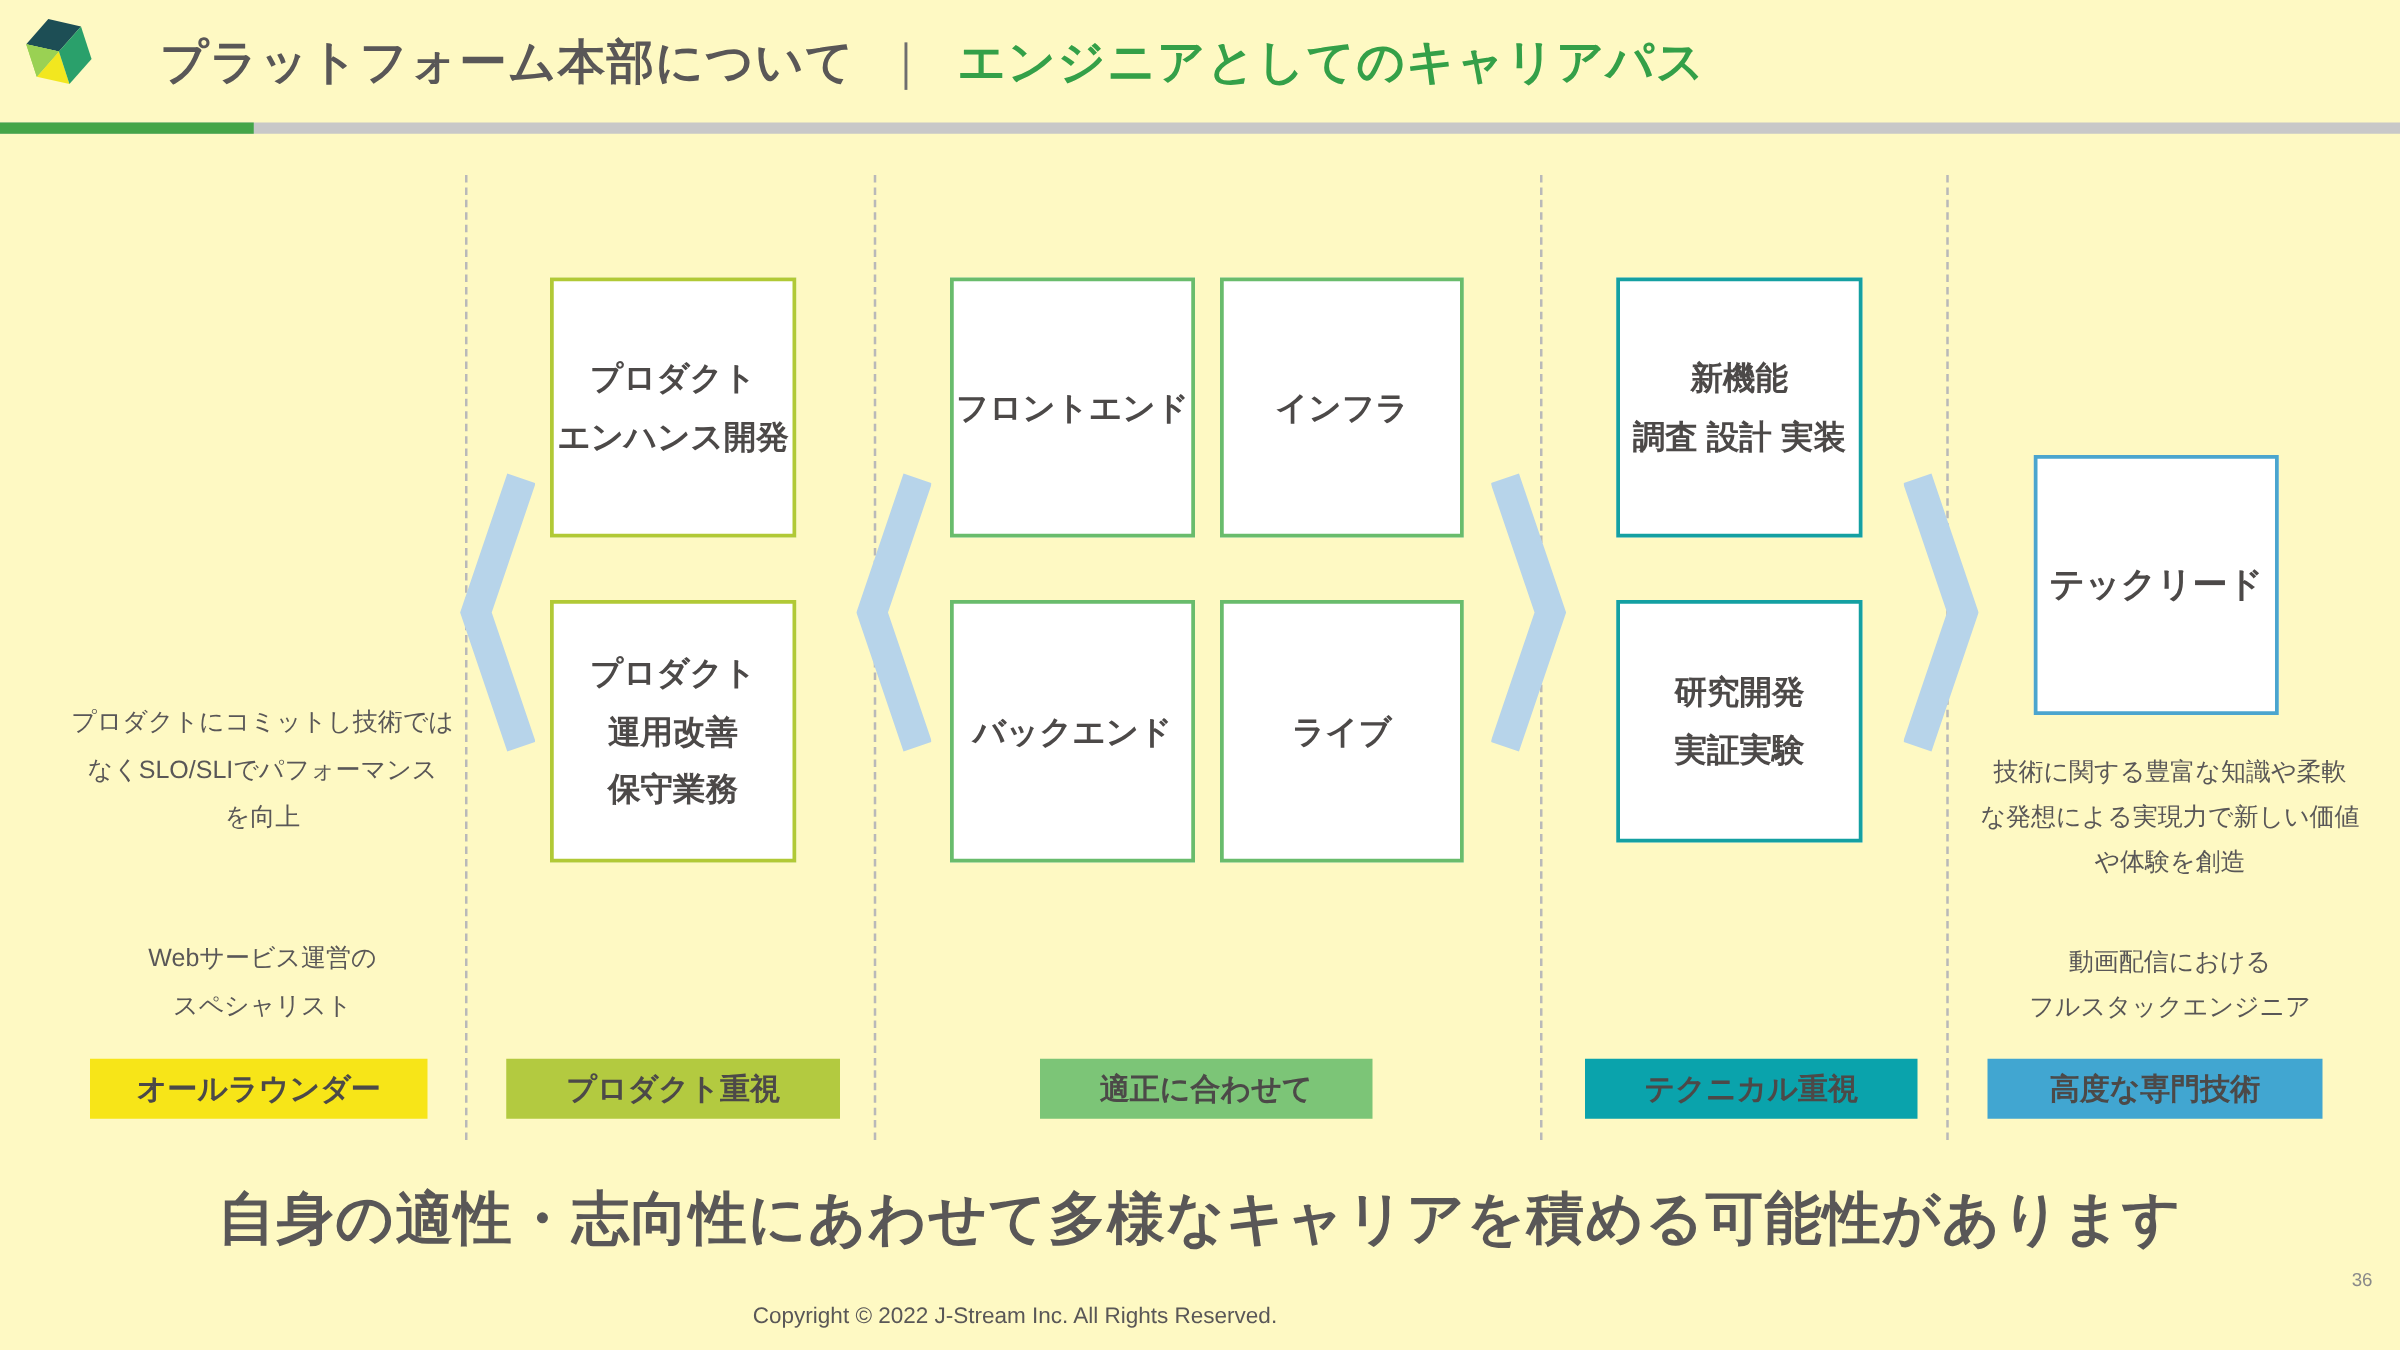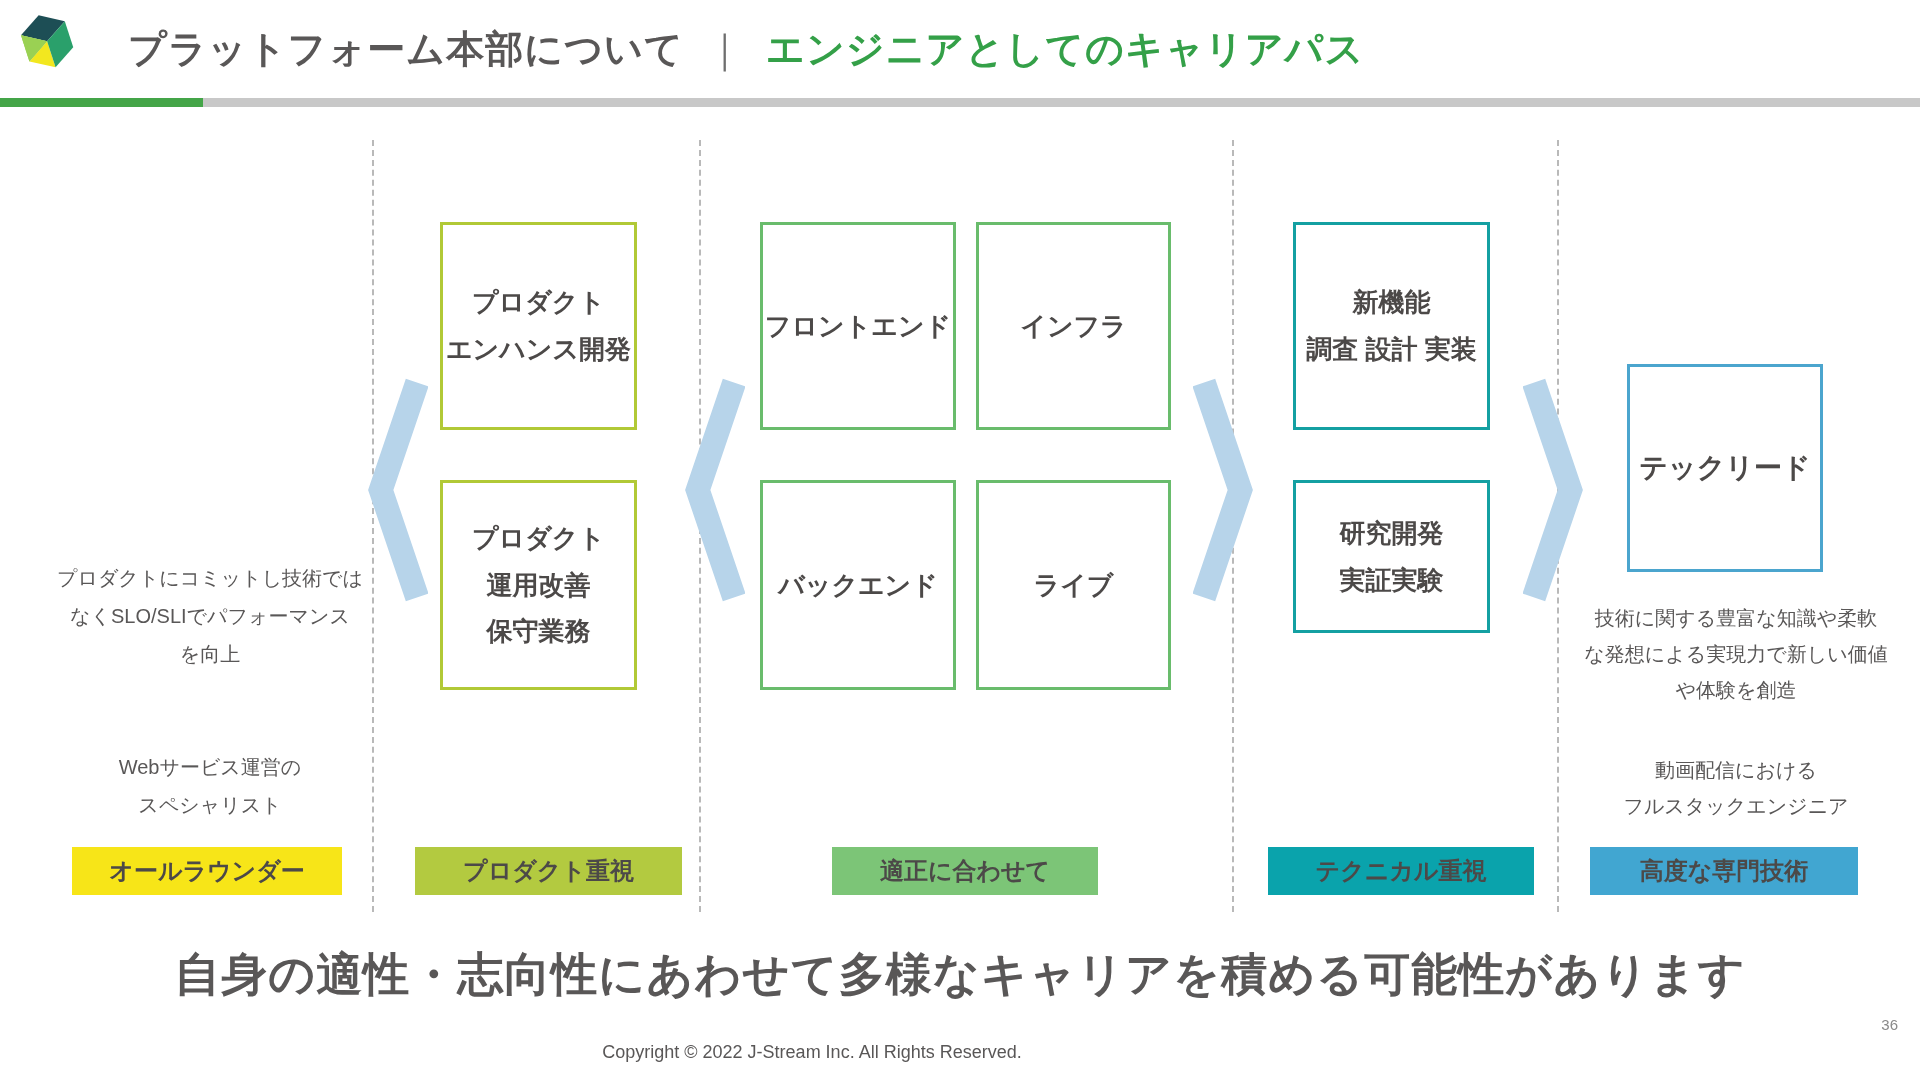--- a/index.html
+++ b/index.html
@@ -1,18 +1,18 @@
 <!DOCTYPE html>
 <html><head>
 <meta charset="utf-8">
 <style>
   html,body{margin:0;padding:0;background:#e8e8e8;}
   .slide{
     position:relative;width:1920px;height:1080px;overflow:hidden;
-    background:#ffffff;
+    background:#fef9c3;
     font-family:"Liberation Sans","DejaVu Sans",sans-serif;
     color:#595757;
   }
   
   .logo{position:absolute;left:12px;top:6px;width:72px;height:76px;}
   .title{position:absolute;left:128px;top:24px;display:flex;align-items:baseline;gap:22px;
          font-size:38px;font-weight:700;letter-spacing:1px;white-space:nowrap;}
   .title .t-left{color:#595757;}
   .title .t-div{color:#6e6e6e;font-weight:400;}
   .title .t-right{color:#34a048;}
@@ -30,32 +30,32 @@
   .b-green {border:3px solid #69bc6c;}
   .b-teal  {border:3px solid #14a0a2;}
   .b-blue  {left:1627px;top:364px;width:196px;height:208px;border:3px solid #4ba5ce;font-size:28px;}
   .b-c2a{left:440px;top:222px;width:197px;height:208px;}
   .b-c2b{left:440px;top:480px;width:197px;height:210px;}
   .b-c3a{left:760px;top:222px;width:196px;height:208px;}
   .b-c3b{left:976px;top:222px;width:195px;height:208px;}
   .b-c3c{left:760px;top:480px;width:196px;height:210px;}
   .b-c3d{left:976px;top:480px;width:195px;height:210px;}
   .b-c4a{left:1293px;top:222px;width:197px;height:208px;}
-  .b-c4b{left:1293px;top:480px;width:197px;height:153px;}
+  .b-c4b{left:1293px;top:480px;width:197px;height:194px;}
   
   .desc{position:absolute;text-align:center;font-size:20px;color:#595757;white-space:pre-line;}
   .d-c1a{left:50px;top:559px;width:320px;line-height:38px;}
   .d-c1b{left:50px;top:748px;width:320px;line-height:38px;}
   .d-c5a{left:1568px;top:600px;width:336px;line-height:36px;}
   .d-c5b{left:1568px;top:752px;width:336px;line-height:36px;}
   
   .tag{position:absolute;top:847px;height:48px;display:flex;align-items:center;justify-content:center;
        font-size:24px;font-weight:700;color:#4c4948;}
   .tag1{left:72px;width:270px;background:#f7e518;}
-  .tag2{left:415px;width:267px;background:#b3ca40;text-align:right;}
+  .tag2{left:405px;width:267px;background:#b3ca40;text-align:right;}
   .tag3{left:832px;width:266px;background:#7cc577;}
   .tag4{left:1268px;width:266px;background:#0aa3ac;}
   .tag5{left:1590px;width:268px;background:#41a6d1;}
   
   .chev{position:absolute;top:375px;width:60px;height:230px;}
   .cv1{left:368px;} .cv2{left:685px;} .cv3{left:1193px;} .cv4{left:1523px;}
   
   .headline{position:absolute;left:0;top:944px;width:1920px;text-align:center;
             font-size:46px;font-weight:700;color:#595757;letter-spacing:1px;}
   .copyright{position:absolute;left:0;top:1042px;width:1624px;text-align:center;

